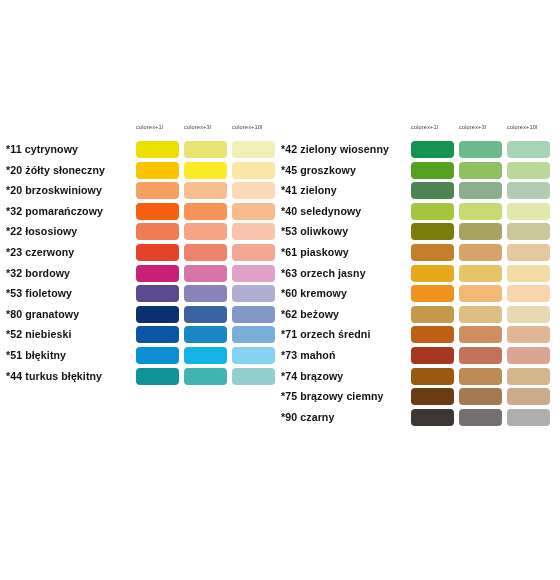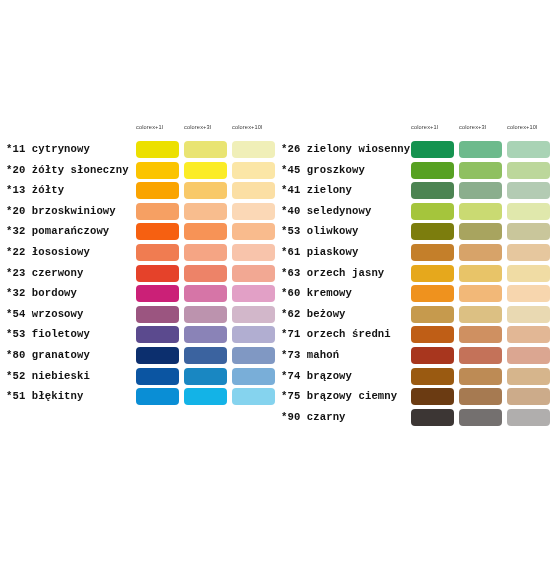--- a/index.html
+++ b/index.html
@@ -62,21 +62,20 @@
     font-size: 5.6px;
     line-height: 8px;
     color: #3b3b3b;
     letter-spacing: 0.15px;
     white-space: nowrap;
     font-family: "Liberation Sans", "DejaVu Sans", sans-serif;
   }
 
   .rows {
     position: relative;
-    font-family: Liberation Mono, monospace;
   }
 
   .row {
     position: relative;
     height: 20.6px;
   }
 
   .row-label {
     position: absolute;
     left: 0;
@@ -119,26 +118,20 @@
           <div class="swatch c1" style="background: rgb(233, 228, 114);"></div>
           <div class="swatch c2" style="background: rgb(240, 239, 184);"></div>
         </div>
         <div class="row">
           <div class="row-label">*20 żółty słoneczny</div>
           <div class="swatch c0" style="background: rgb(251, 196, 0);"></div>
           <div class="swatch c1" style="background: rgb(251, 236, 38);"></div>
           <div class="swatch c2" style="background: rgb(251, 230, 166);"></div>
         </div>
         <div class="row">
-          <div class="row-label">*13 żółty</div>
-          <div class="swatch c0" style="background: rgb(250, 164, 0);"></div>
-          <div class="swatch c1" style="background: rgb(248, 201, 105);"></div>
-          <div class="swatch c2" style="background: rgb(251, 223, 164);"></div>
-        </div>
-        <div class="row">
           <div class="row-label">*20 brzoskwiniowy</div>
           <div class="swatch c0" style="background: rgb(246, 160, 99);"></div>
           <div class="swatch c1" style="background: rgb(248, 189, 142);"></div>
           <div class="swatch c2" style="background: rgb(251, 216, 182);"></div>
         </div>
         <div class="row">
           <div class="row-label">*32 pomarańczowy</div>
           <div class="swatch c0" style="background: rgb(246, 96, 17);"></div>
           <div class="swatch c1" style="background: rgb(247, 147, 86);"></div>
           <div class="swatch c2" style="background: rgb(249, 187, 141);"></div>
@@ -155,26 +148,20 @@
           <div class="swatch c1" style="background: rgb(237, 131, 104);"></div>
           <div class="swatch c2" style="background: rgb(242, 168, 147);"></div>
         </div>
         <div class="row">
           <div class="row-label">*32 bordowy</div>
           <div class="swatch c0" style="background: rgb(203, 32, 119);"></div>
           <div class="swatch c1" style="background: rgb(214, 117, 167);"></div>
           <div class="swatch c2" style="background: rgb(226, 160, 198);"></div>
         </div>
         <div class="row">
-          <div class="row-label">*54 wrzosowy</div>
-          <div class="swatch c0" style="background: rgb(155, 85, 128);"></div>
-          <div class="swatch c1" style="background: rgb(188, 147, 174);"></div>
-          <div class="swatch c2" style="background: rgb(210, 183, 202);"></div>
-        </div>
-        <div class="row">
           <div class="row-label">*53 fioletowy</div>
           <div class="swatch c0" style="background: rgb(91, 74, 142);"></div>
           <div class="swatch c1" style="background: rgb(138, 131, 183);"></div>
           <div class="swatch c2" style="background: rgb(177, 174, 209);"></div>
         </div>
         <div class="row">
           <div class="row-label">*80 granatowy</div>
           <div class="swatch c0" style="background: rgb(12, 47, 110);"></div>
           <div class="swatch c1" style="background: rgb(59, 99, 159);"></div>
           <div class="swatch c2" style="background: rgb(128, 152, 195);"></div>
@@ -183,32 +170,38 @@
           <div class="row-label">*52 niebieski</div>
           <div class="swatch c0" style="background: rgb(11, 85, 162);"></div>
           <div class="swatch c1" style="background: rgb(25, 135, 194);"></div>
           <div class="swatch c2" style="background: rgb(121, 174, 216);"></div>
         </div>
         <div class="row">
           <div class="row-label">*51 błękitny</div>
           <div class="swatch c0" style="background: rgb(10, 142, 213);"></div>
           <div class="swatch c1" style="background: rgb(19, 179, 231);"></div>
           <div class="swatch c2" style="background: rgb(133, 211, 238);"></div>
+        </div>
+        <div class="row">
+          <div class="row-label">*44 turkus błękitny</div>
+          <div class="swatch c0" style="background: rgb(14, 148, 152);"></div>
+          <div class="swatch c1" style="background: rgb(65, 179, 178);"></div>
+          <div class="swatch c2" style="background: rgb(145, 207, 207);"></div>
         </div>
       </div>
     </div>
     <div class="panel right">
       <div class="col-headers">
         <div class="col-header c0">colorex+1l</div>
         <div class="col-header c1">colorex+3l</div>
         <div class="col-header c2">colorex+10l</div>
       </div>
       <div class="rows">
         <div class="row">
-          <div class="row-label">*26 zielony wiosenny</div>
+          <div class="row-label">*42 zielony wiosenny</div>
           <div class="swatch c0" style="background: rgb(21, 147, 80);"></div>
           <div class="swatch c1" style="background: rgb(109, 186, 140);"></div>
           <div class="swatch c2" style="background: rgb(169, 211, 181);"></div>
         </div>
         <div class="row">
           <div class="row-label">*45 groszkowy</div>
           <div class="swatch c0" style="background: rgb(87, 161, 34);"></div>
           <div class="swatch c1" style="background: rgb(143, 192, 97);"></div>
           <div class="swatch c2" style="background: rgb(188, 215, 155);"></div>
         </div>

